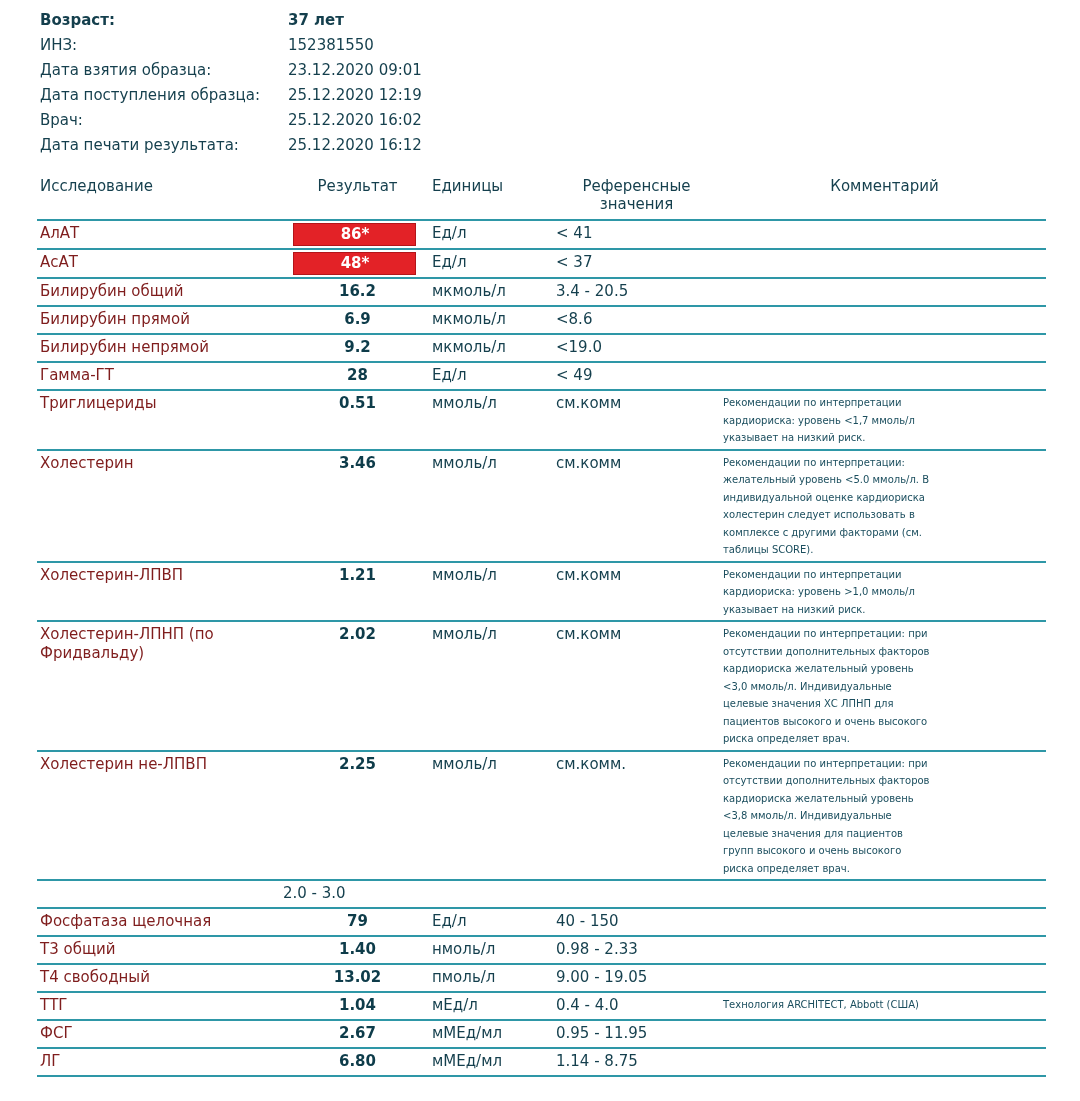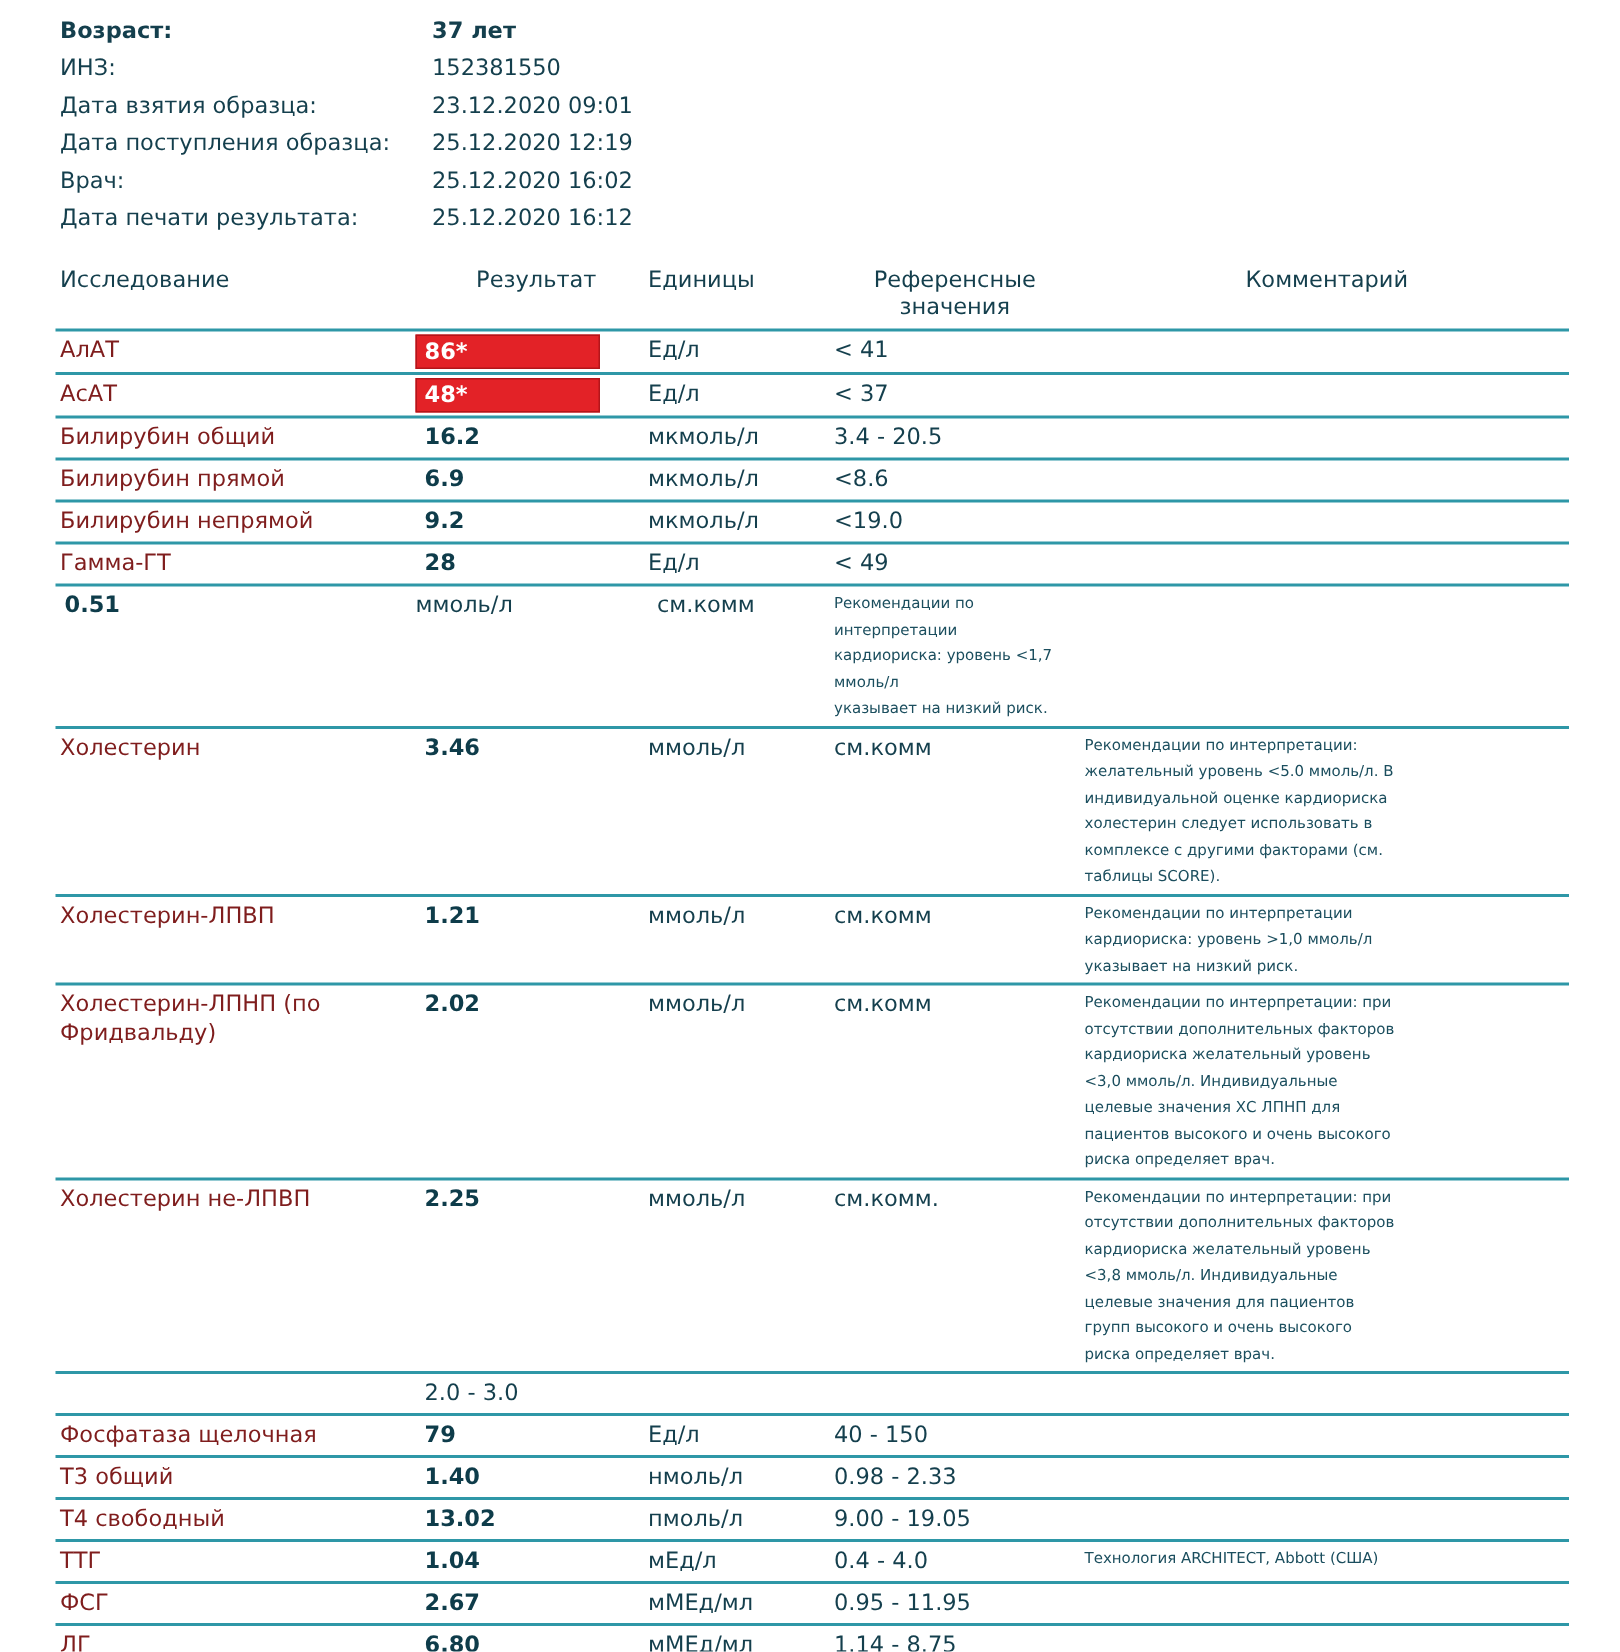--- a/index.html
+++ b/index.html
@@ -27,21 +27,21 @@
   .thead .col-ref { white-space: pre-line; }
 
   #tbody { border-top: 2px solid #2e97a7; }
   .trow {
     display: grid; grid-template-columns: 240px 155px 118px 167px auto;
     border-bottom: 2px solid #2e97a7;
     padding: 3px 0 2px; min-height: 28px; font-size: 15px;
   }
   .cell { line-height: 19px; }
   .cell.name  { color: #7f1d1d; padding-left: 3px; white-space: pre-line; }
-  .cell.result { padding-left: 6px; font-weight: bold; color: #0e3c4a; }
+  .cell.result { padding-left: 6px; font-weight: bold; color: #0e3c4a; text-align: center; }
   .result-text.flagged {
     display: inline-block; min-width: 123px;
     background: #e32227; border: 1px solid #b3151a; color: #ffffff;
     padding: 1px 4px 1px 5px; margin-left: -6px; margin-top: -1px;
   }
   .cell.ref { padding-left: 6px; }
   .cell.comment {
     padding-left: 6px; font-size: 10px; line-height: 17.5px;
     white-space: pre-line; color: #1b4e5e;
   }
@@ -135,20 +135,21 @@
 
   <div class="trow">
     <div class="cell name">Гамма-ГТ</div>
     <div class="cell result"><span class="result-text">28</span></div>
     <div class="cell units">Ед/л</div>
     <div class="cell ref">&lt; 49</div>
     <div class="cell comment"></div>
   </div>
 
   <div class="trow">
+    <div class="cell name">Триглицериды</div>
     <div class="cell result"><span class="result-text">0.51</span></div>
     <div class="cell units">ммоль/л</div>
     <div class="cell ref">см.комм</div>
     <div class="cell comment">Рекомендации по интерпретации
 кардиориска: уровень &lt;1,7 ммоль/л
 указывает на низкий риск.</div>
   </div>
 
   <div class="trow">
     <div class="cell name">Холестерин</div>

